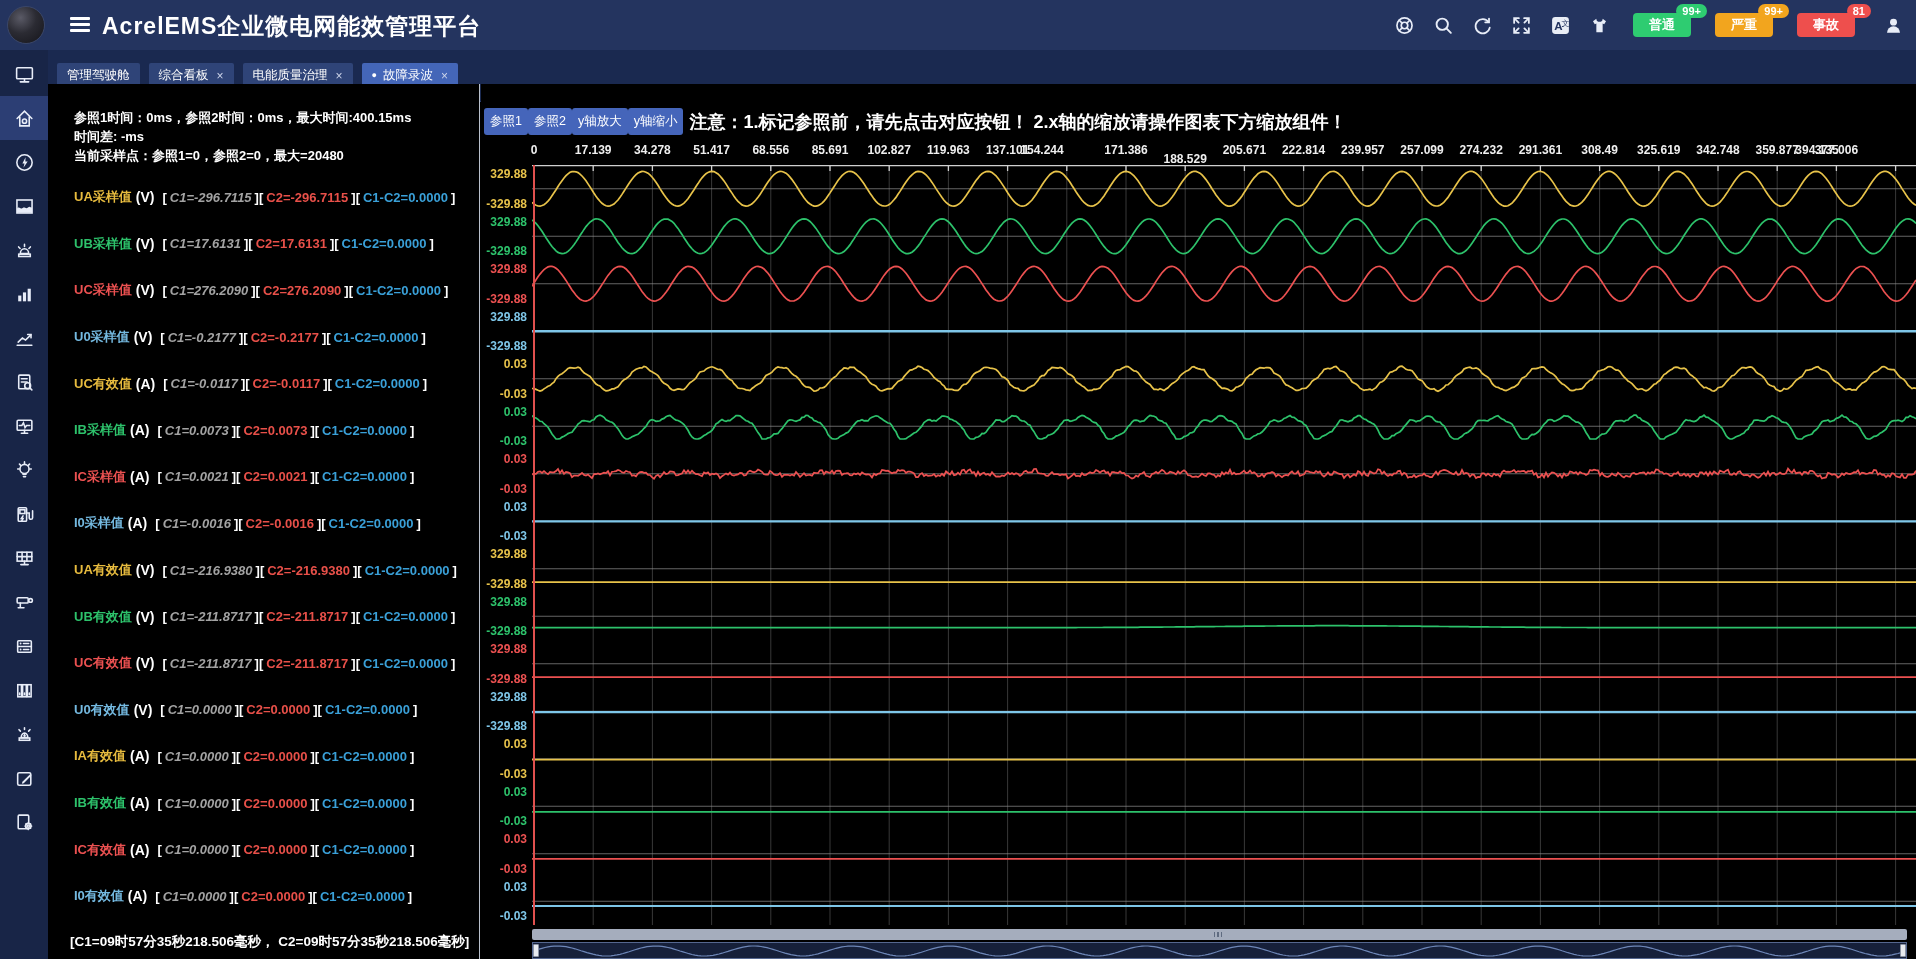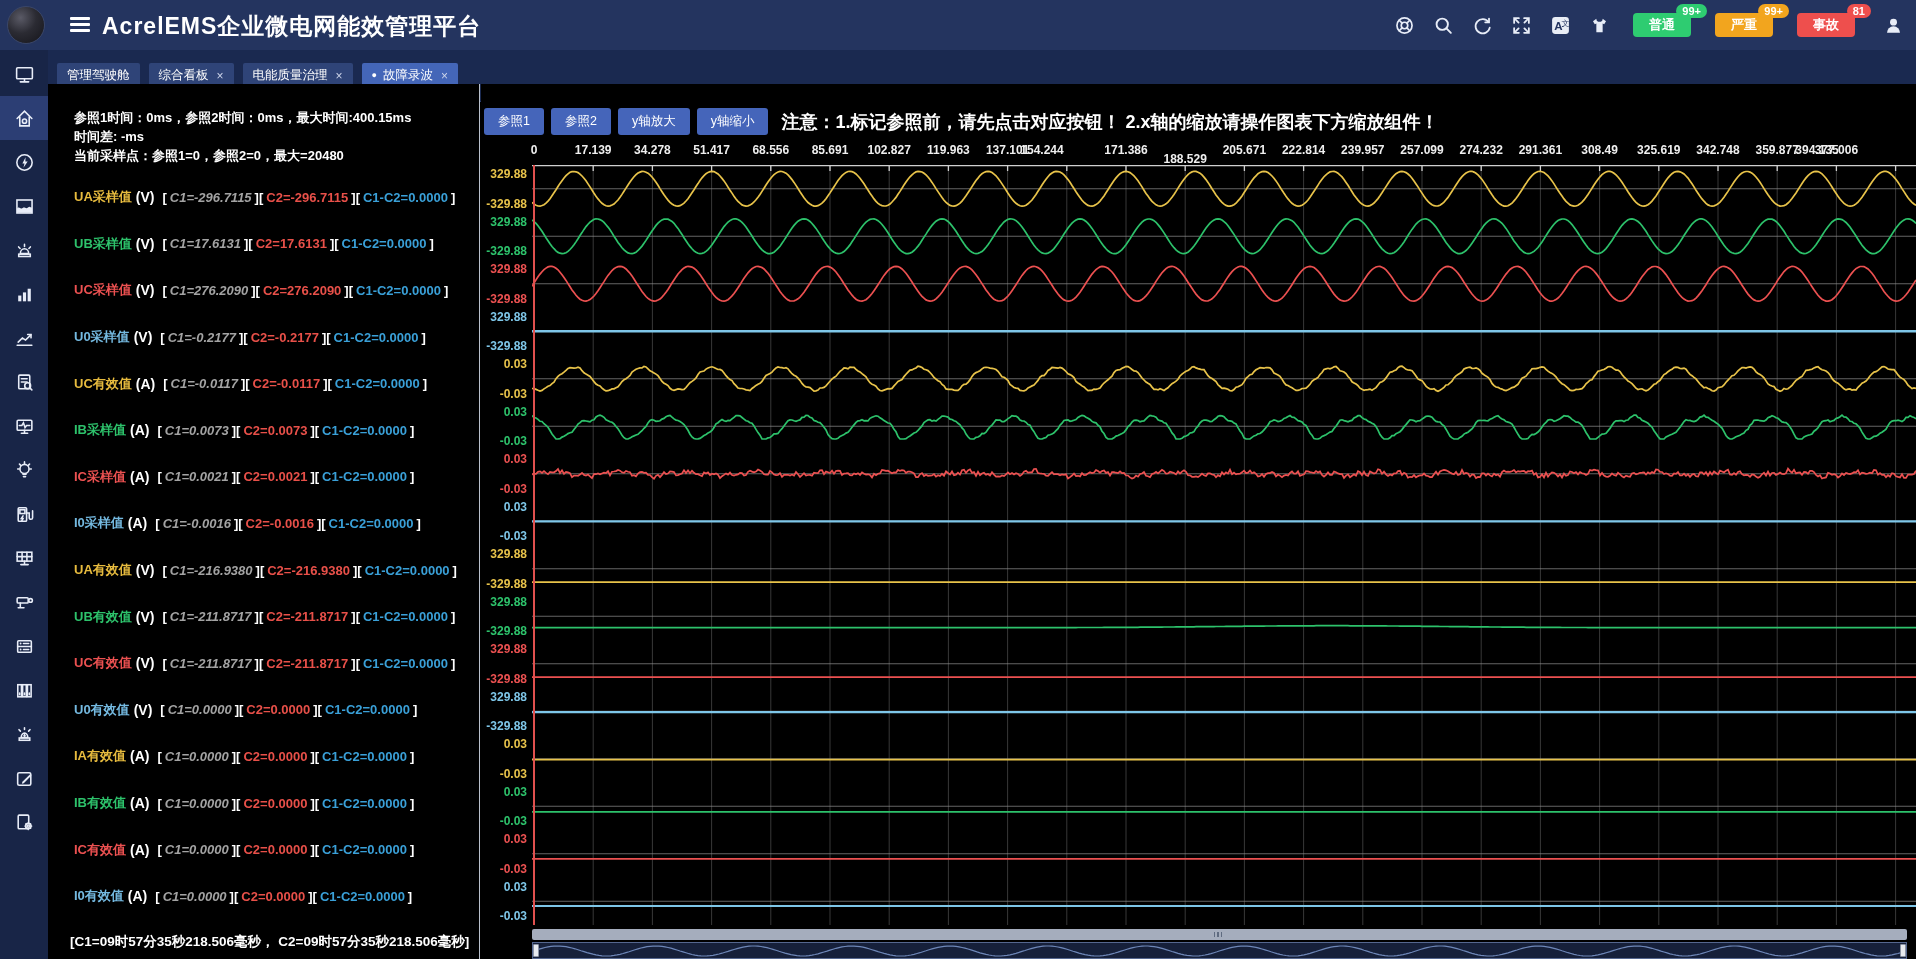--- a/index.html
+++ b/index.html
@@ -47,21 +47,21 @@
   .ch-unit { color:#fff; font-size:14px; margin-right:5px; }
   .br { color:#fff; margin:0 3px; }
   .c1v { color:#a3a3a3;font-style:italic; }
   .c2v { color:#e85049; }
   .dfv { color:#3aa0d8; }
   .panel-footer { position:absolute; left:22px; bottom:8px; font-size:13.5px; font-weight:700; color:#fff; white-space:nowrap; }
 
   
   .chart { position:absolute; left:481px; top:84px; width:1435px; height:875px; background:#000; overflow:hidden; }
   .chart-toolbar { position:absolute; left:3px; top:24px; height:27px; display:flex; align-items:center; }
-  .cbtn { height:27px; padding:0 14px; margin-right:7px; background:#4565ba; border:none; border-radius:3px;
+  .cbtn { height:27px; padding:0 6px; background:#4565ba; border:none; border-radius:3px;
     color:#fff; font-size:12.5px; cursor:pointer; }
   .chart-note { color:#fff; font-size:18px; font-weight:600; margin-left:6px; white-space:nowrap; }
   .xlabels { position:absolute; left:0; top:59px; width:100%; height:16px; }
   .xlabel { position:absolute; transform:translateX(-50%); color:#efefef; font-size:12px; font-weight:700; }
   .ylabels { position:absolute; left:0; top:81px; width:48px; height:760px; }
   .ylabel { position:absolute; right:2px; font-size:12px; font-weight:700; }
   #plot-svg { position:absolute; left:51px; top:81px; cursor:crosshair; }
   .hscroll { position:absolute; left:51px; top:845px; width:1375px; height:11px; background:#a5adbd; border-radius:2px; cursor:pointer; }
   .hscroll .grip { position:absolute; left:50%; top:3px; width:12px; height:5px; transform:translateX(-50%);
     display:flex; gap:2px; }

